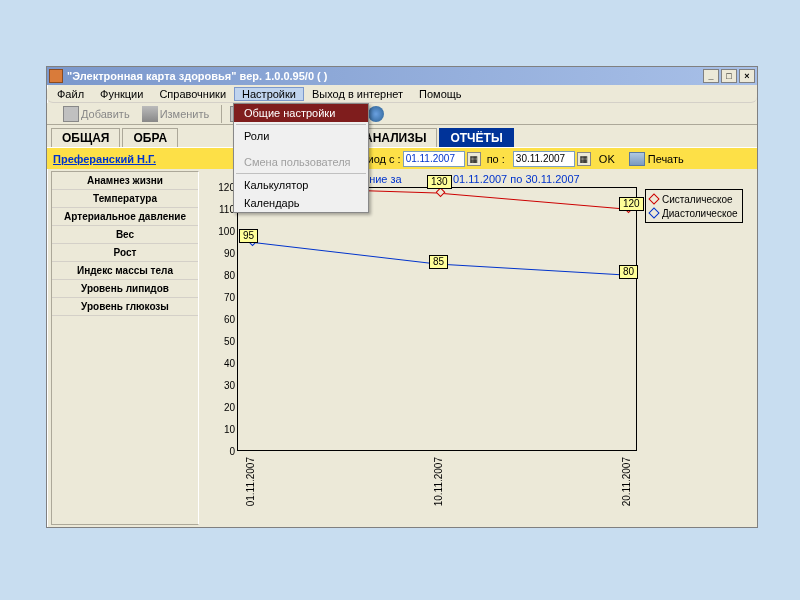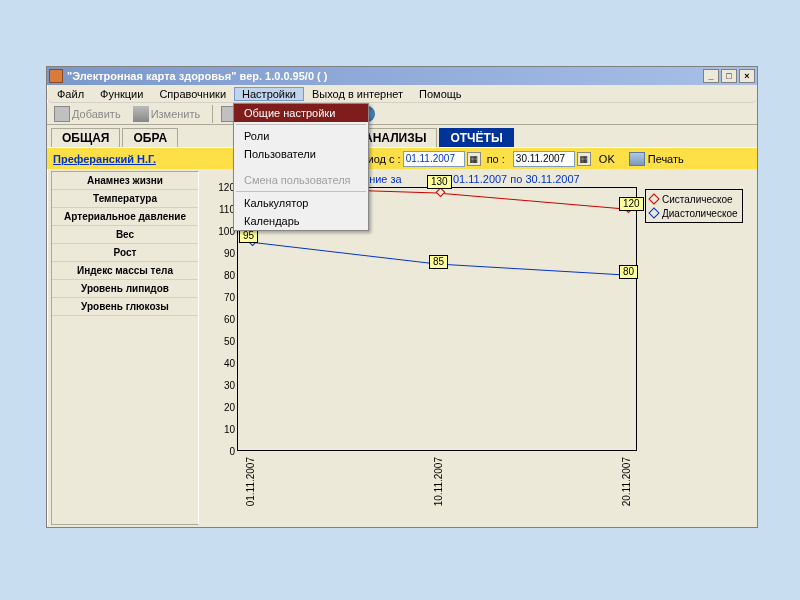--- a/index.html
+++ b/index.html
@@ -65,21 +65,21 @@
   .menubar .menu-item.open {
     background: #c0d4ee;
     border: 1px solid #7b98cc;
     padding: 0 7px;
   }
   .toolbar {
     height: 22px;
     background: #ece9d8;
     display: flex;
     align-items: center;
-    padding: 0 3px;
+    padding: 0 12px;
     border-bottom: 1px solid #aca899;
   }
   .toolbar .tb-btn {
     display: flex;
     align-items: center;
     padding: 1px 4px;
     margin-right: 4px;
     color: #888;
     cursor: default;
   }
@@ -434,20 +434,19 @@
           <span>Диастолическое</span>
         </div>
       </div>
     </div>
   </div>
 
   <div class="dropdown">
     <div class="dd-item highlight">Общие настройки</div>
     <div class="dd-sep"></div>
     <div class="dd-item">Роли</div>
-    <div class="dd-item">Пользователи</div>
     <div class="dd-item disabled">Смена пользователя</div>
     <div class="dd-sep"></div>
     <div class="dd-item">Калькулятор</div>
     <div class="dd-item">Календарь</div>
   </div>
 
 </div>
 
 </body></html>

